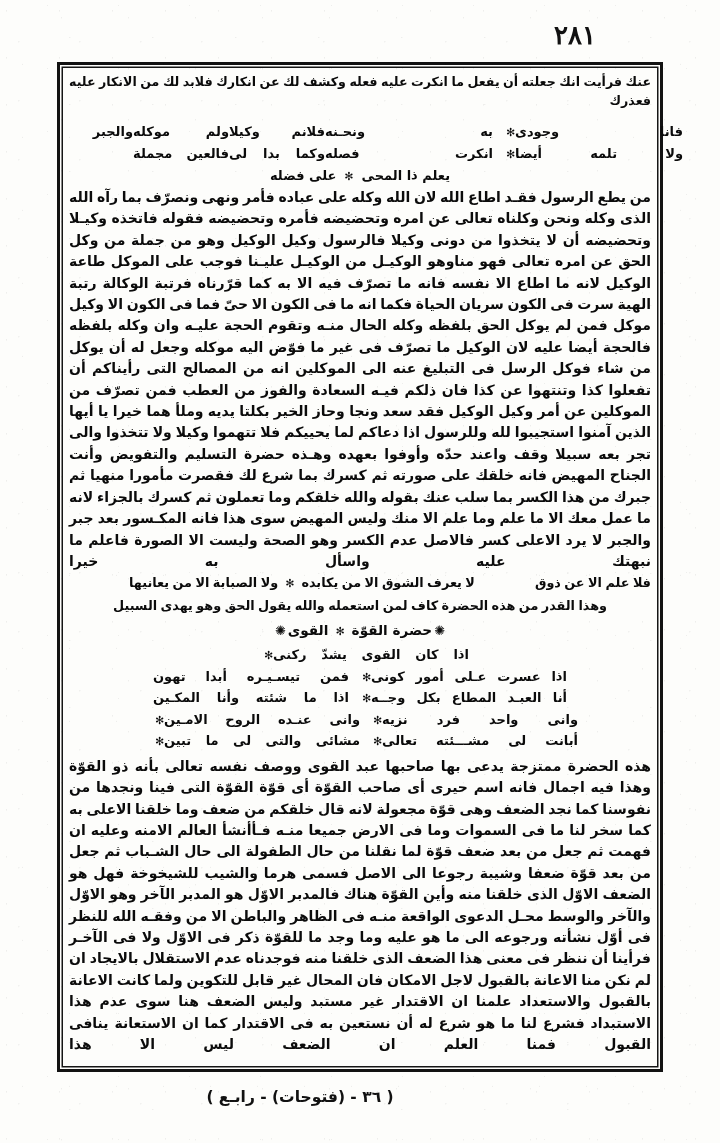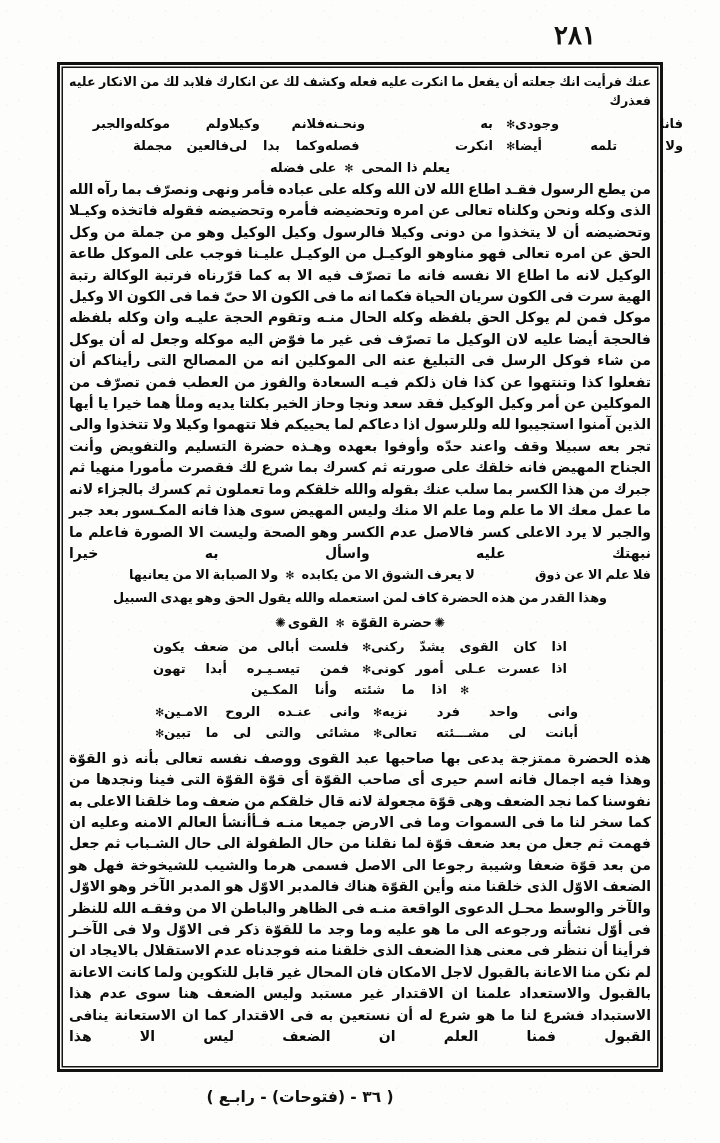--- a/index.html
+++ b/index.html
@@ -99,21 +99,21 @@
 
   
   .lead-line {
     font-size: 12.6px;
     line-height: 19px;
     letter-spacing: -0.4px;
     word-spacing: -1.4px;
     font-weight: 600;
     text-align: justify;
     text-align-last: justify;
-    margin-bottom: 4px;
+    margin-bottom: 12px;
   }
 
   
   .verse-row {
     display: flex;
     flex-direction: row;
     align-items: baseline;
     justify-content: center;
     gap: 0;
     line-height: 20.5px;
@@ -255,30 +255,30 @@
 
       <div class="ar section-heading">
         <span class="orn">✺</span><span>حضرة القوّة</span><span class="sep">✻</span><span>القوى</span><span class="orn">✺</span>
       </div>
 
       <div id="verses">
 
         <div class="ar verse-row">
           <span class="hemistich first">اذا كان القوى يشدّ ركنى</span>
           <span class="sep">✻</span>
-          <span class="hemistich second">فلست أبالى من ضعف يكون</span>
         </div>
 
         <div class="ar verse-row">
           <span class="hemistich first">اذا عسرت عـلى أمور كونى</span>
           <span class="sep">✻</span>
           <span class="hemistich second">فمن تيسـيـره أبدا تهون</span>
         </div>
 
         <div class="ar verse-row">
+          <span class="hemistich first">أنا العبـد المطاع بكل وجــه</span>
           <span class="sep">✻</span>
           <span class="hemistich second">اذا ما شئته وأنا المكـين</span>
         </div>
 
         <div class="ar verse-row">
           <span class="hemistich first">وانى واحد فرد نزيه</span>
           <span class="sep">✻</span>
           <span class="hemistich second">وانى عنـده الروح الامـين</span>
           <span class="sep">✻</span>
         </div>

